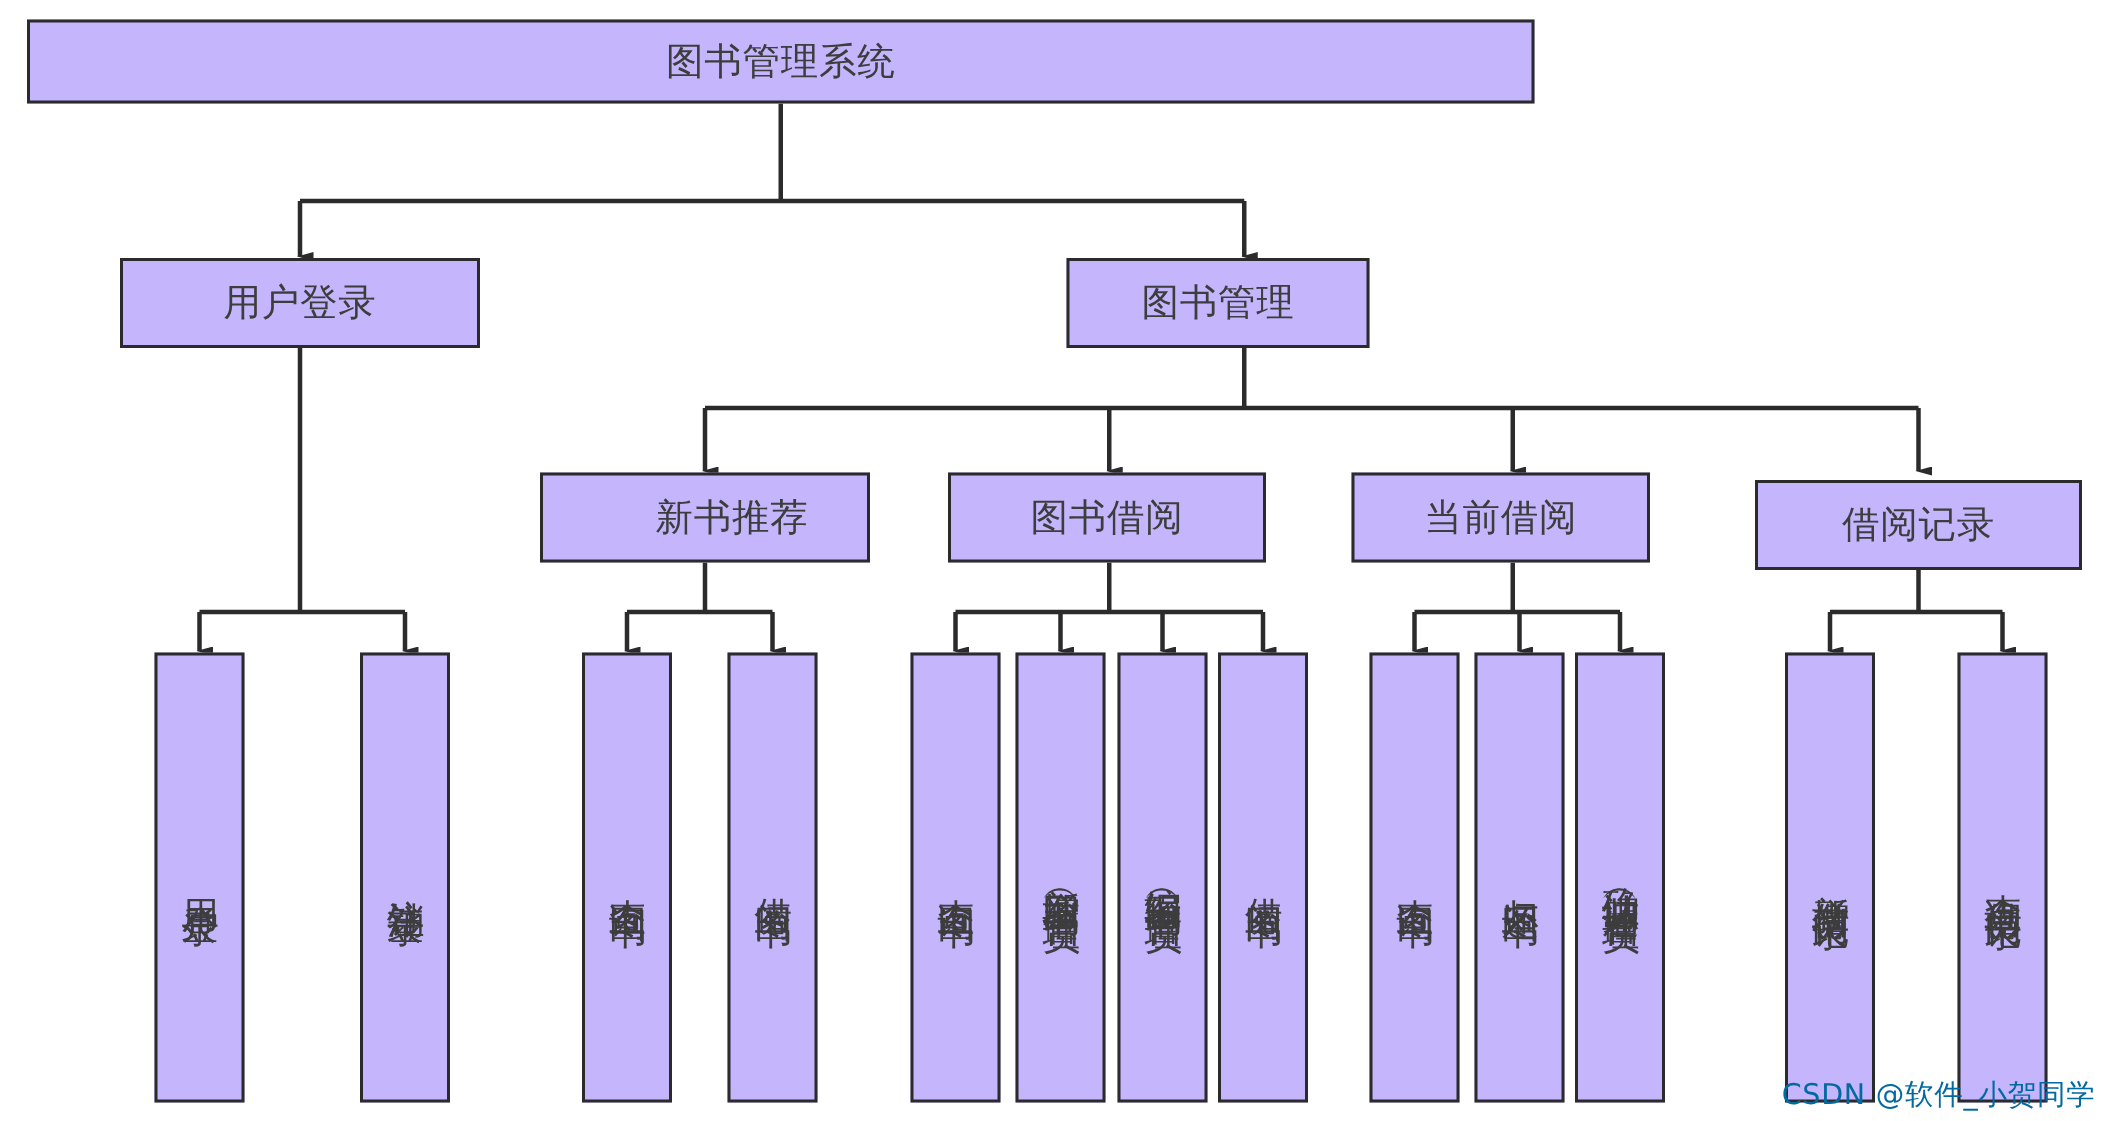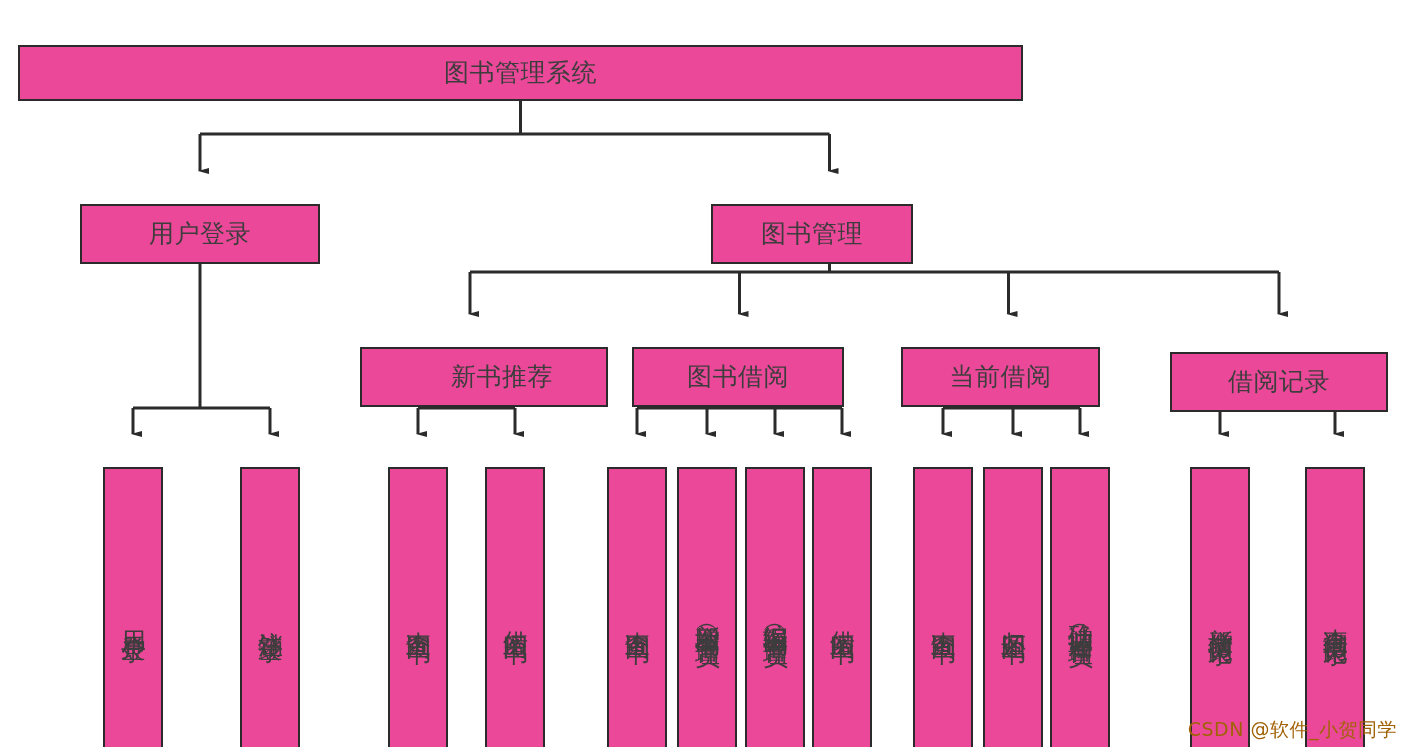--- a/index.html
+++ b/index.html
@@ -22,27 +22,26 @@
   svg.diagram-canvas {
     position: absolute;
     top: 0;
     left: 0;
     width: 1405px;
     height: 747px;
   }
   .node-box {
     position: absolute;
     box-sizing: border-box;
-    background: #ec4899;
+    background: #c4b5fd;
     border: 2.5px solid #2b2b2b;
     display: flex;
     align-items: center;
     justify-content: center;
     overflow: hidden;
-    margin-top: 32px;
   }
   .node-label-h {
     font-size: 25px;
     color: #3d3d3d;
     line-height: 1.1;
     letter-spacing: 0.5px;
     white-space: nowrap;
     text-align: center;
   }
   .node-label-v {
@@ -53,21 +52,21 @@
     line-height: 1.28;
     letter-spacing: 3px;
     text-align: center;
     white-space: nowrap;
   }
   .watermark {
     position: absolute;
     right: 8px;
     bottom: 4px;
     font-size: 19px;
-    color: #a16207;
+    color: #0369a1;
     white-space: nowrap;
     letter-spacing: 0.5px;
     pointer-events: none;
     text-align: center;
   }
 </style>
 </head>
 <body>
 
 <div id="diagram-root">
@@ -118,21 +117,21 @@
   <div id="nodes-layer">
       <div class="node-box" style="left: 18px; top: 13px; width: 1005px; height: 56px;">
         <div class="node-label-h">图书管理系统</div>
       </div>
       <div class="node-box" style="left: 80px; top: 172px; width: 240px; height: 60px;">
         <div class="node-label-h">用户登录</div>
       </div>
       <div class="node-box" style="left: 711px; top: 172px; width: 202px; height: 60px;">
         <div class="node-label-h">图书管理</div>
       </div>
-      <div class="node-box" style="left: 360px; top: 315px; width: 248px; height: 60px; padding-left: 36px;">
+      <div class="node-box" style="left: 360px; top: 315px; width: 220px; height: 60px; padding-left: 36px;">
         <div class="node-label-h">新书推荐</div>
       </div>
       <div class="node-box" style="left: 632px; top: 315px; width: 212px; height: 60px;">
         <div class="node-label-h">图书借阅</div>
       </div>
       <div class="node-box" style="left: 901px; top: 315px; width: 199px; height: 60px;">
         <div class="node-label-h">当前借阅</div>
       </div>
       <div class="node-box" style="left: 1170px; top: 320px; width: 218px; height: 60px;">
         <div class="node-label-h">借阅记录</div>

